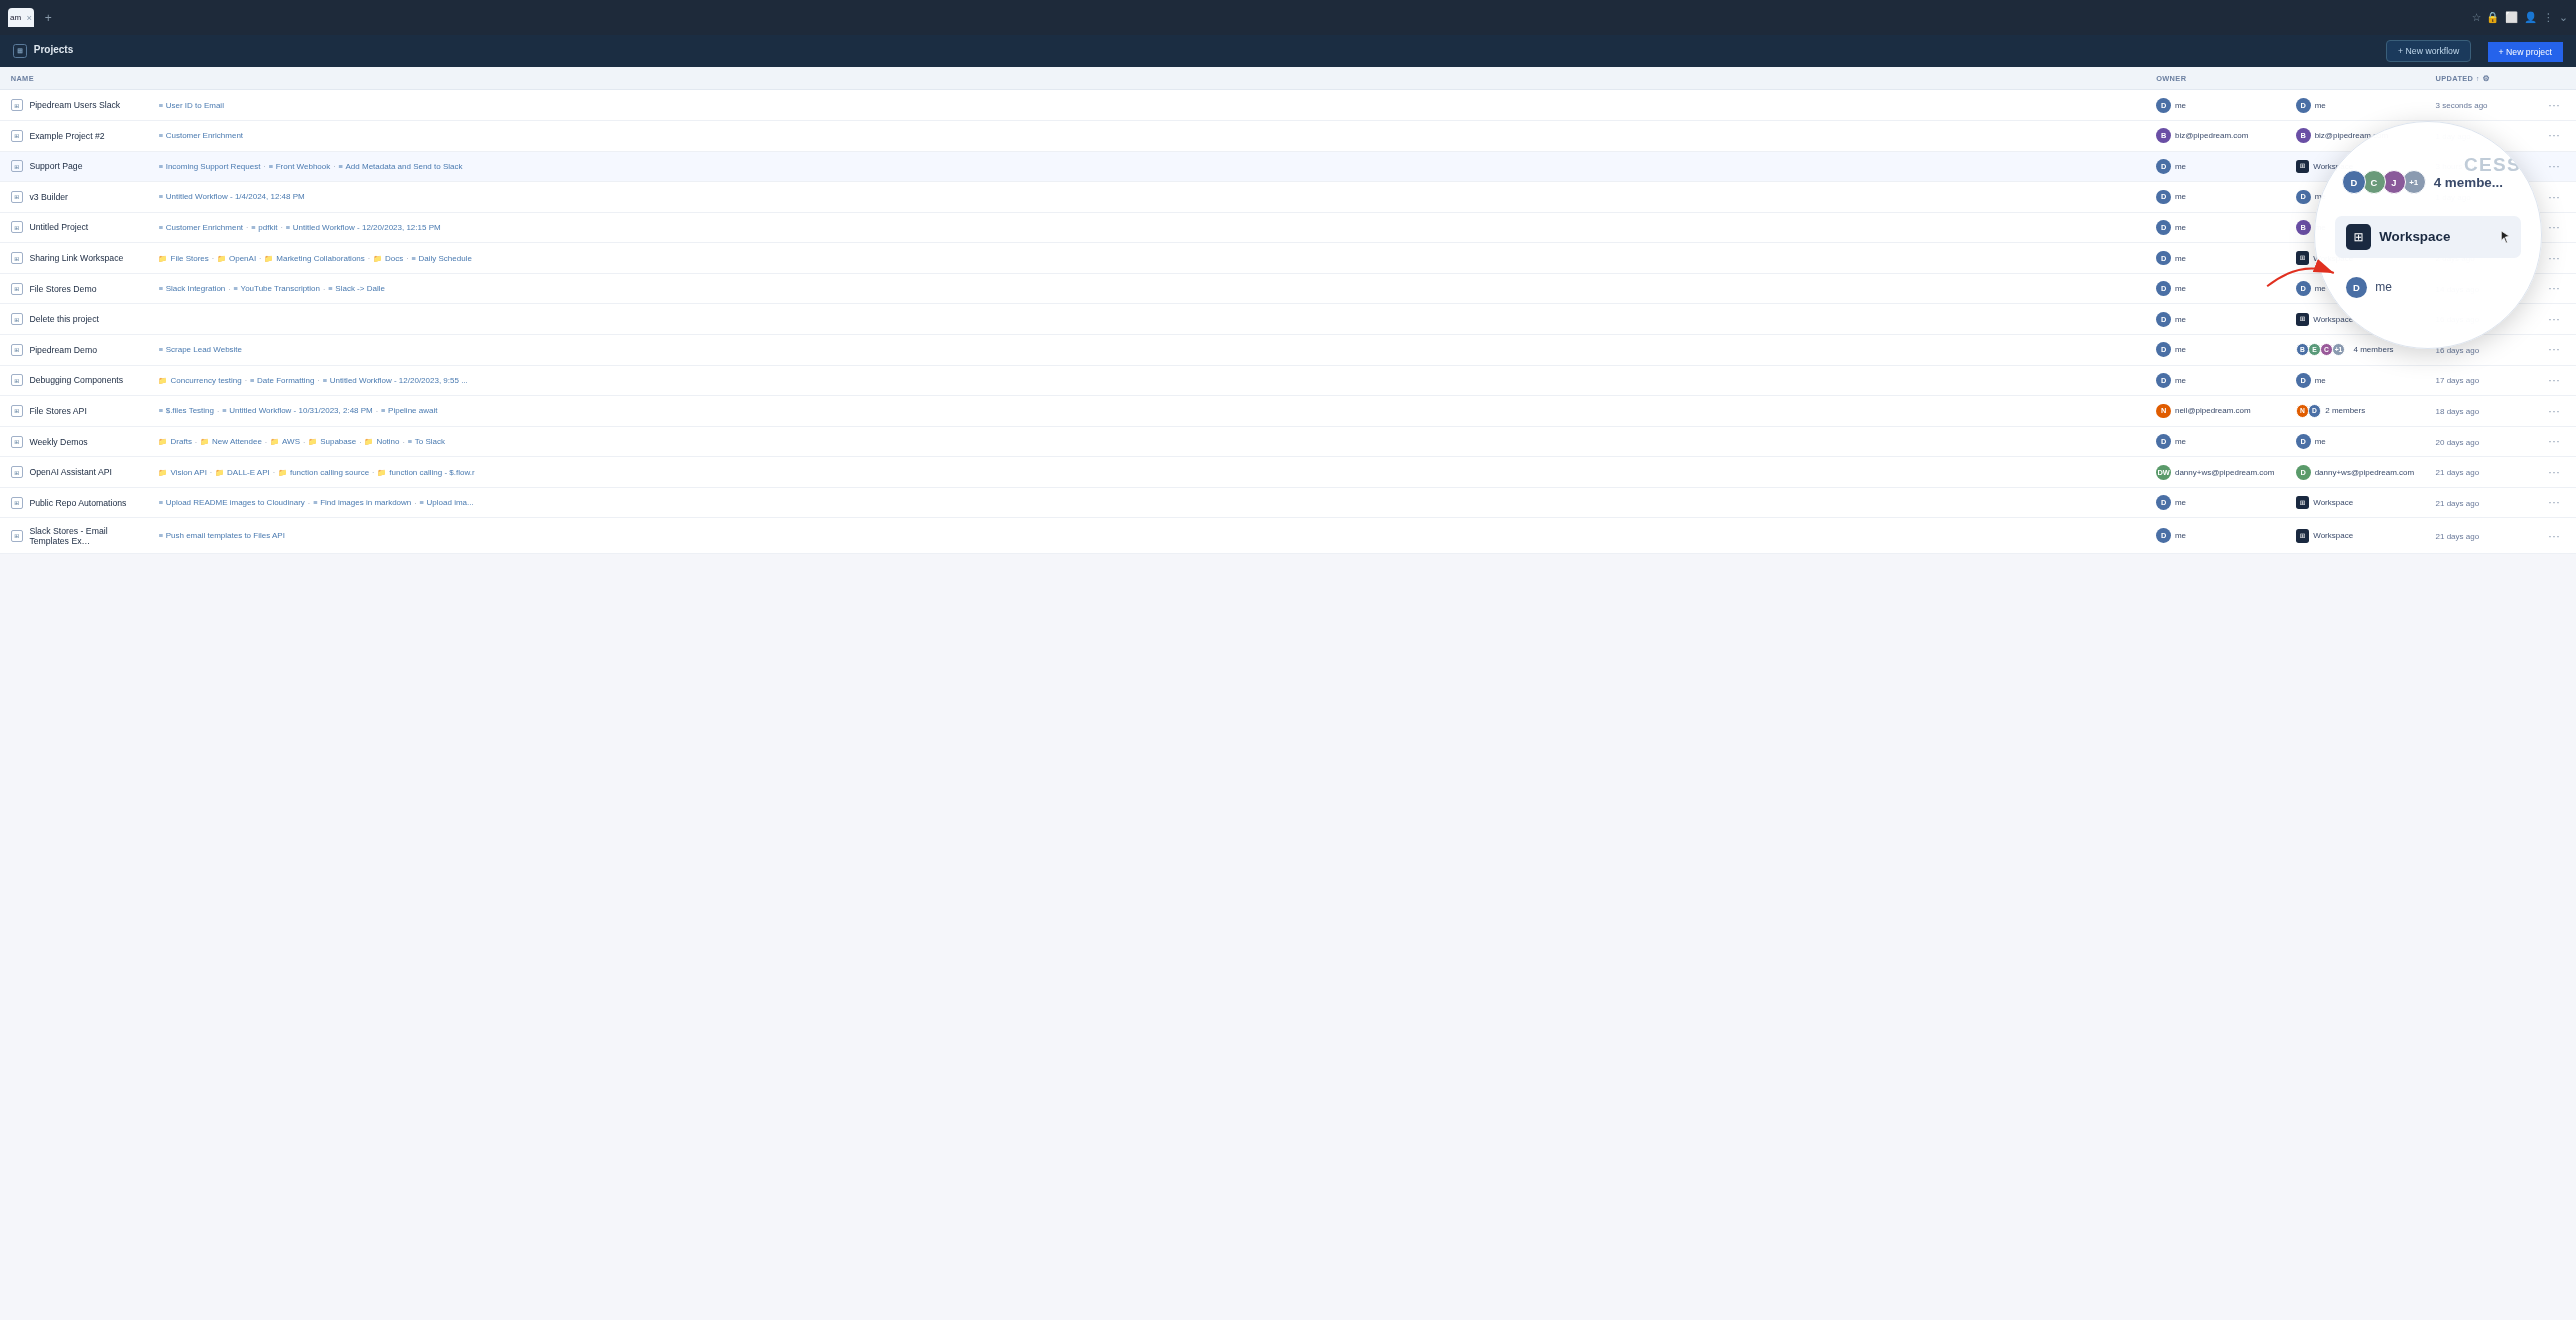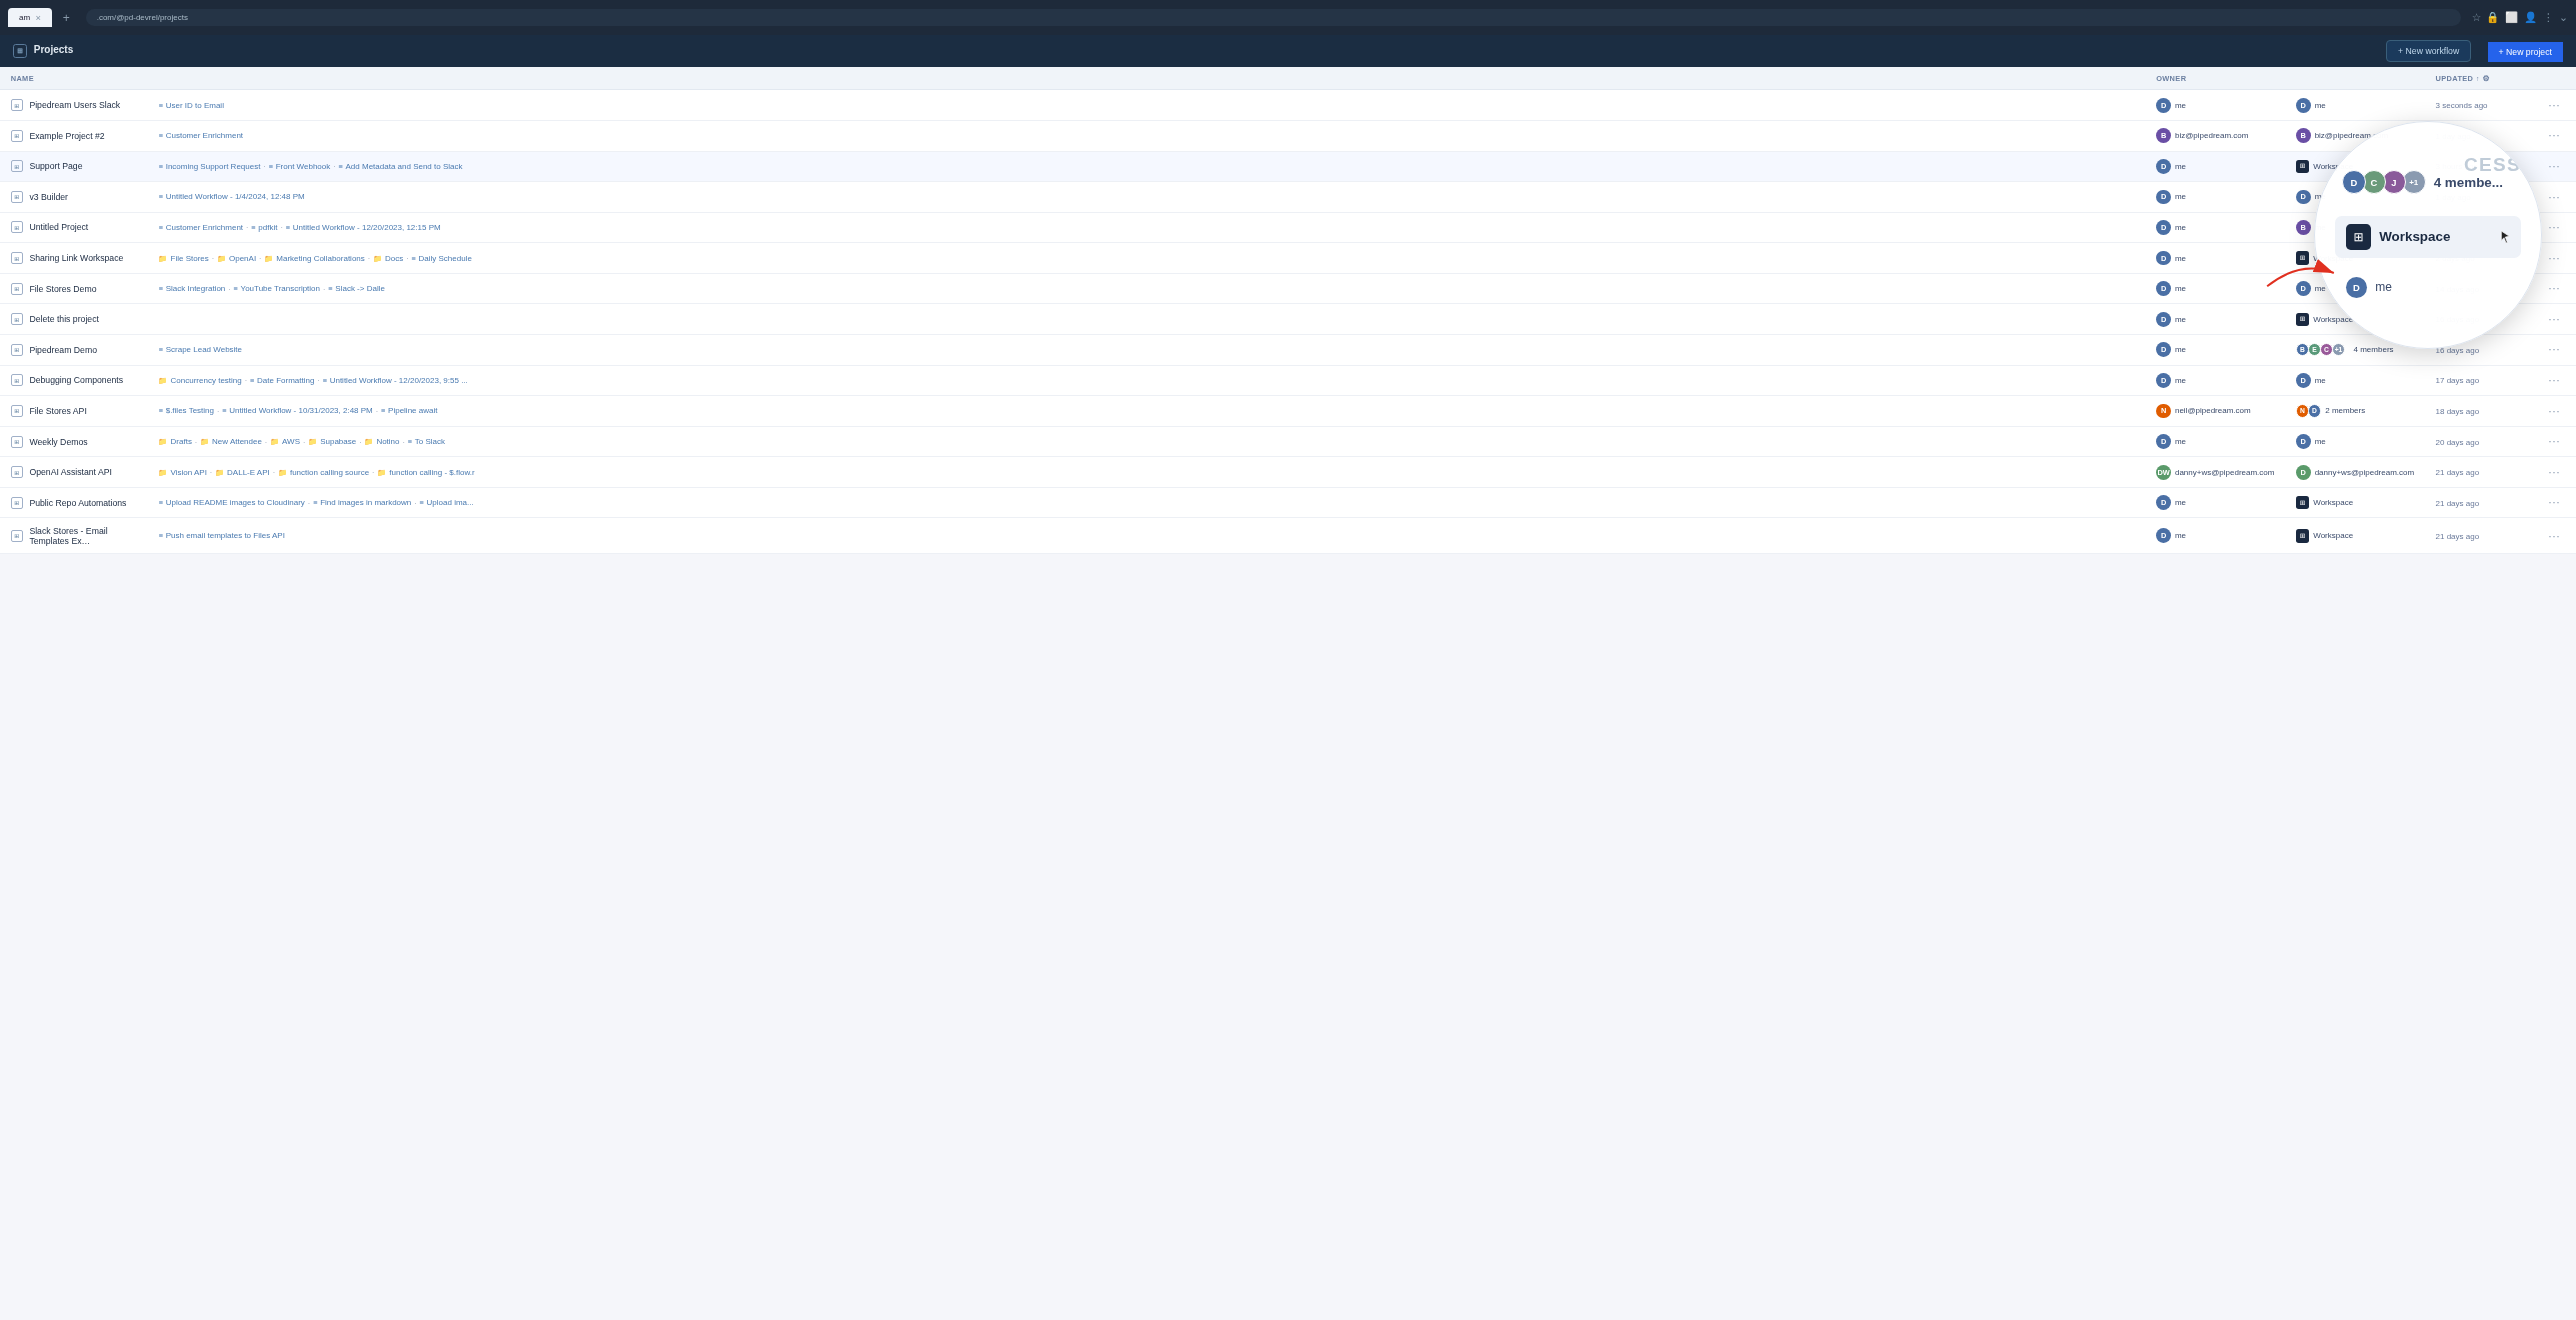--- a/index.html
+++ b/index.html
@@ -1,20 +1,20 @@
 <!DOCTYPE html>
 <html style="font-size:10.7px"><head>
   <meta charset="utf-8">
   <style>
     * { box-sizing: border-box; margin: 0; padding: 0; }
     body { font-family: -apple-system, BlinkMacSystemFont, 'Segoe UI', sans-serif; background: #f5f6fa; font-size: 8.7px; color: #1a1a2e; }
 
     
     .browser-chrome { background: #1e2a3a; height: 35px; display: flex; align-items: center; padding: 0 8px; gap: 5.4px; }
-    .browser-tab { background: #2d3f52; color: #cdd5e0; padding: 4px 11px; border-radius: 4px 4px 0 0; display: flex; align-items: center; gap: 5.4px; font-size: 8px; max-width: 134px; }
+    .browser-tab { background: #2d3f52; color: #cdd5e0; padding: 4px 2px; border-radius: 4px 4px 0 0; display: flex; align-items: center; gap: 5.4px; font-size: 8px; max-width: 134px; }
     .browser-tab.active { background: #f0f4f9; color: #1a1a2e; }
     .tab-close { color: #8899aa; cursor: pointer; font-size: 9.4px; }
     .tab-new { background: none; border: none; color: #8899aa; font-size: 12px; cursor: pointer; padding: 2.7px 5.4px; }
     .browser-address-bar { flex: 1; background: #253446; border-radius: 13.4px; padding: 4px 10.7px; color: #aabbc8; font-size: 8px; display: flex; align-items: center; gap: 5.4px; margin: 0 5.4px; }
     .browser-controls { display: flex; align-items: center; gap: 5.4px; margin-left: auto; color: #7a8fa0; font-size: 10.7px; }
 
     
     .app-header { background: #1b2d42; height: 32px; display: flex; align-items: center; padding: 0 13.4px; gap: 8px; }
     .header-title { color: #e0e8f0; font-size: 10px; font-weight: 700; display: flex; gap: 7px; }
     .header-title-icon { width: 13.4px; height: 13.4px; border: 1px solid #5a7a9a; border-radius: 2.7px; display: flex; align-items: center; justify-content: center; font-size: 6.7px; color: #8aacca; }
@@ -56,23 +56,20 @@
   </style>
 </head>
 <body>
 
 <div class="browser-chrome">
   <div class="browser-tab active">
     <span>am</span>
     <span class="tab-close">×</span>
   </div>
   <button class="tab-new">+</button>
-  <div class="browser-address-bar">
-    <span>.com/@pd-devrel/projects</span>
-  </div>
   <div class="browser-controls">
     <span>☆</span>
     <span>🔒</span>
     <span>⬜</span>
     <span>👤</span>
     <span>⋮</span>
     <span>⌄</span>
   </div>
 </div>
 

